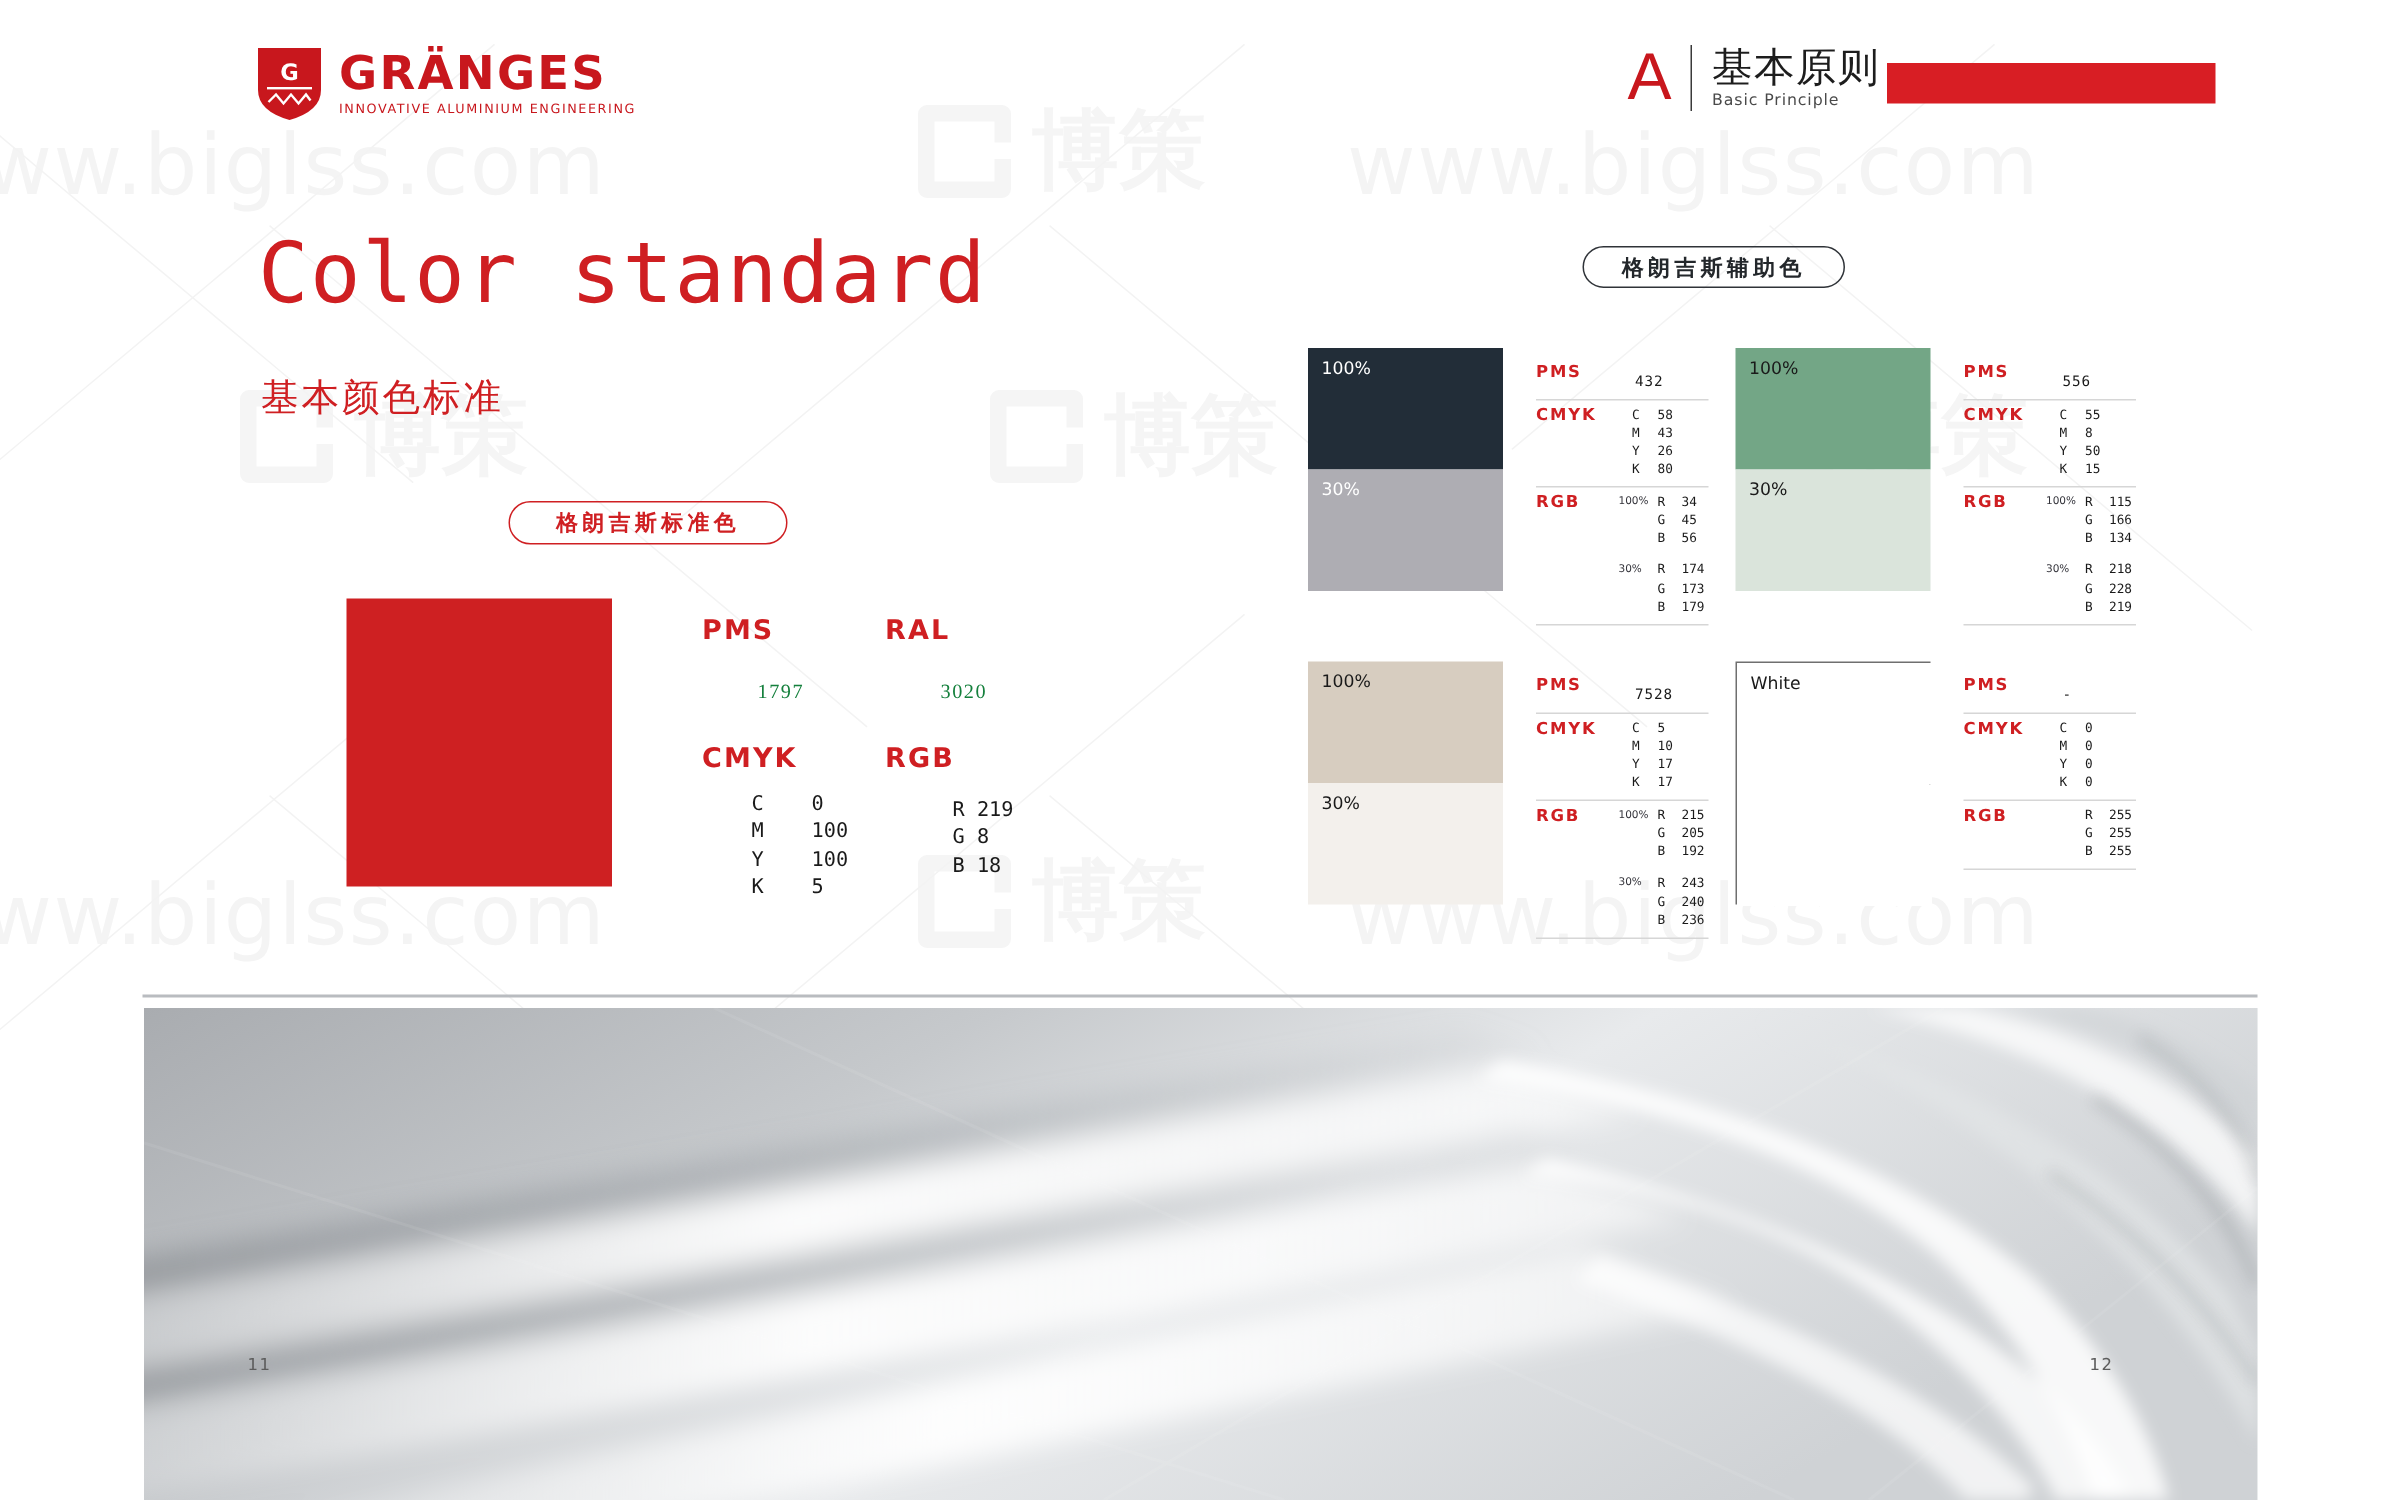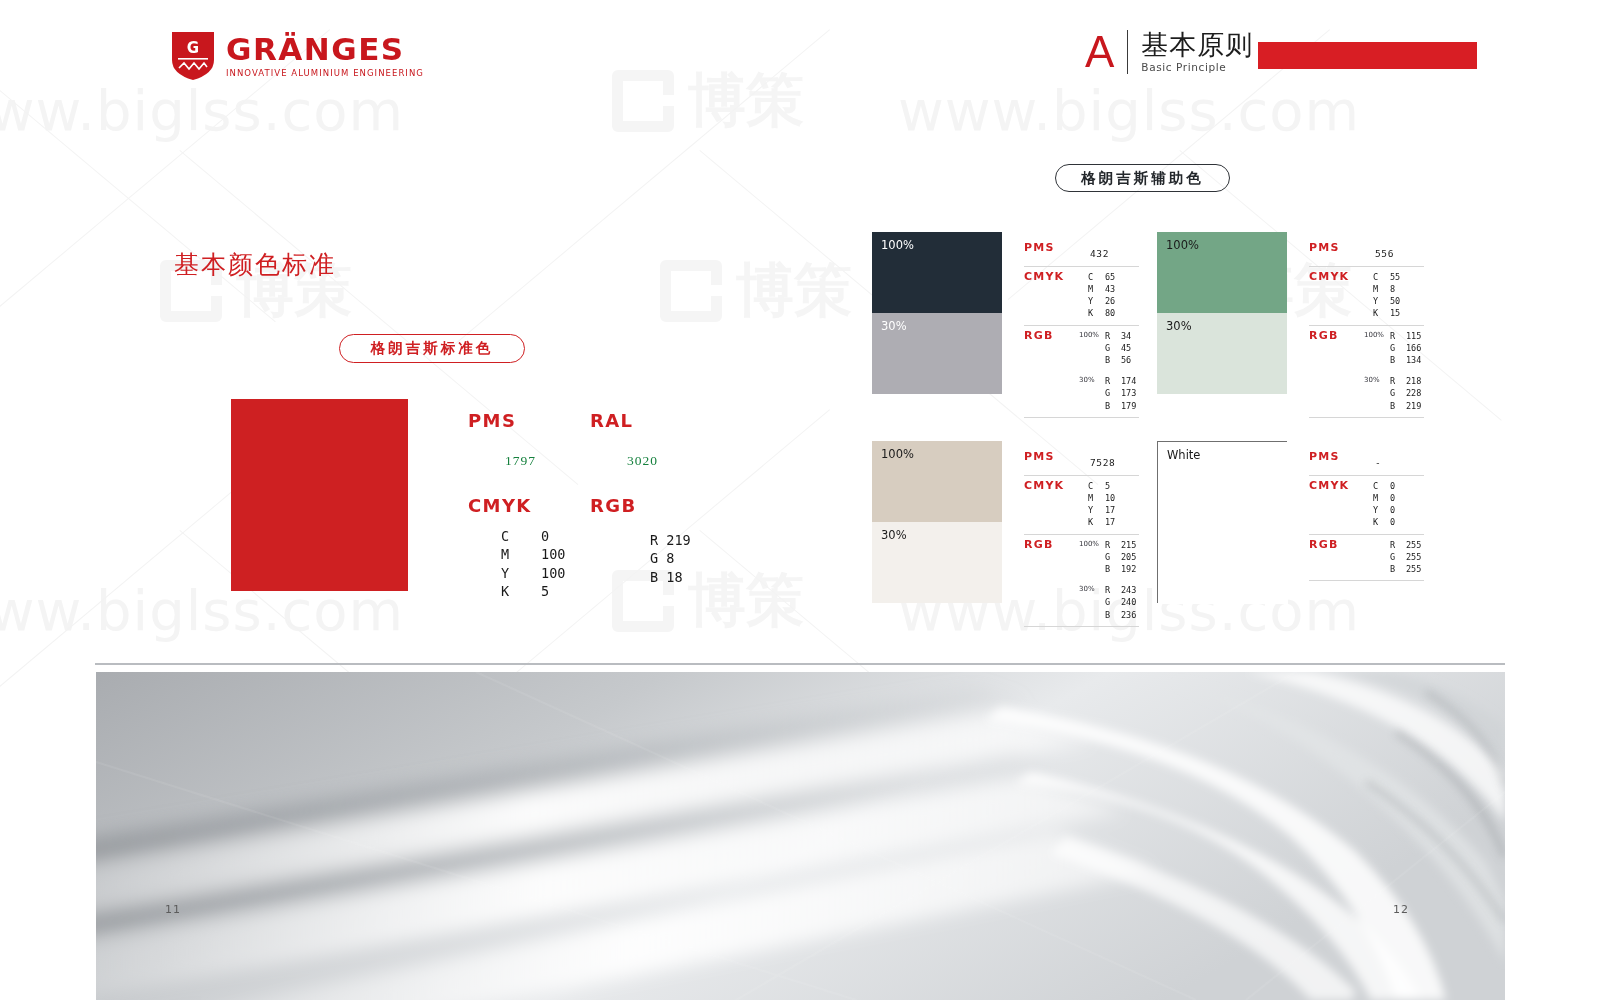--- a/index.html
+++ b/index.html
@@ -149,21 +149,21 @@
   }
   .sm-gap{ height:29px; }
   .sm-list{
     margin-top:12px; margin-left:33px;
     font-family:"DejaVu Sans Mono", monospace;
     font-size:13.5px; color:#1a1a1a; line-height:1.38;
   }
   .sm-list div{ display:flex; }
   .sm-list .k{ width:40px; }
   .sm-list-rgb{
-    margin-top:16px; margin-left:60px;
+    margin-top:16px; margin-left:45px;
     font-family:"DejaVu Sans Mono", monospace;
     font-size:13.5px; color:#1a1a1a; line-height:1.38;
   }
 
   
   .sec-grid{ position:absolute; left:872px; top:232px; }
   .sc{ position:absolute; }
   .sc-swatch{ position:absolute; width:130px; height:162px; }
   .sc-100,.sc-30{ position:relative; width:130px; }
   .sc-100{ height:81px; }
@@ -297,20 +297,21 @@
   <div class="sec-block">
     <div class="sec-letter">A</div>
     <div class="sec-rule"></div>
     <div class="sec-txt">
       <div class="sec-cn">基本原则</div>
       <div class="sec-en">Basic Principle</div>
     </div>
   </div>
   <div class="red-bar"></div>
 
+  <div class="title-main">Color standard</div>
   <div class="title-sub">基本颜色标准</div>
   <div class="pill pill-left">格朗吉斯标准色</div>
 
   <div class="main-swatch" id="main-swatch" style="background: rgb(206, 32, 34);"></div>
 
   <div class="spec-main">
     <div class="row">
       <div class="col">
         <div class="sm-head">PMS</div>
         <div class="sm-val">1797</div>
@@ -361,21 +362,21 @@
           <div class="sc-100" style="background: rgb(34, 45, 56);">
             <div class="sc-lbl" style="color: rgb(255, 255, 255);">100%</div>
           </div>
           <div class="sc-30" style="background: rgb(174, 173, 179);">
             <div class="sc-lbl" style="color: rgb(255, 255, 255);">30%</div>
           </div>
         </div>
         <div class="sc-table">
           <div class="st-row"><span class="st-lbl">PMS</span><span class="st-pms">432</span></div>
           <div class="st-line"></div>
-          <div class="st-row"><span class="st-lbl">CMYK</span><span class="st-cmyk"><div><span class="k">C</span><span>65</span></div><div><span class="k">M</span><span>43</span></div><div><span class="k">Y</span><span>26</span></div><div><span class="k">K</span><span>80</span></div></span></div>
+          <div class="st-row"><span class="st-lbl">CMYK</span><span class="st-cmyk"><div><span class="k">C</span><span>58</span></div><div><span class="k">M</span><span>43</span></div><div><span class="k">Y</span><span>26</span></div><div><span class="k">K</span><span>80</span></div></span></div>
           <div class="st-line"></div>
           <div class="st-row"><span class="st-lbl">RGB</span><span class="st-rgbwrap"><div><span class="st-pct">100%</span><span class="st-rgb"><div><span class="k">R</span><span>34</span></div><div><span class="k">G</span><span>45</span></div><div><span class="k">B</span><span>56</span></div></span></div><div class="st-sp"></div><div><span class="st-pct">30%</span><span class="st-rgb"><div><span class="k">R</span><span>174</span></div><div><span class="k">G</span><span>173</span></div><div><span class="k">B</span><span>179</span></div></span></div></span></div>
           <div class="st-line"></div>
         </div>
       </div>
       <div class="sc" style="left: 285px; top: 0px;">
         <div class="sc-swatch">
           <div class="sc-100" style="background: rgb(115, 166, 134);">
             <div class="sc-lbl" style="color: rgb(26, 26, 26);">100%</div>
           </div>

